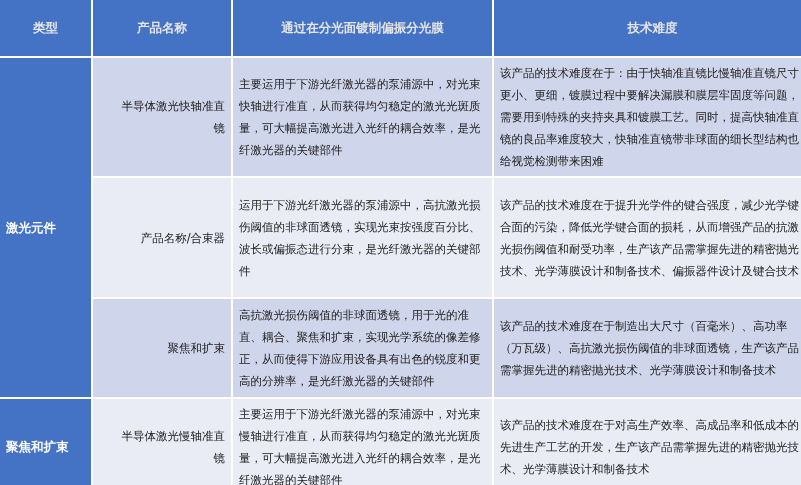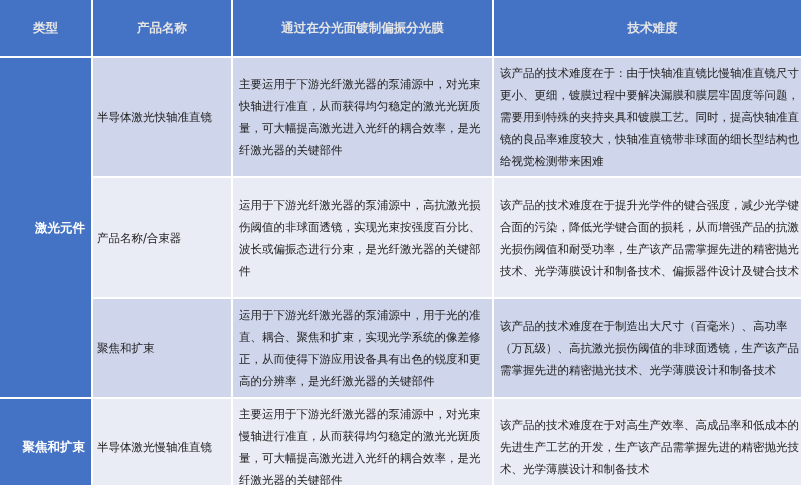--- a/index.html
+++ b/index.html
@@ -29,26 +29,26 @@
     color: #222222;
     line-height: 22px;
     vertical-align: middle;
     padding: 0 6px;
     word-break: break-all;
   }
   td.type {
     background: #4472c4;
     color: #ffffff;
     font-weight: bold;
-    text-align: right;
+    text-align: left;
     font-size: 12.5px;
   }
   tr.dark td:not(.type) { background: #cfd5ea; }
   tr.light td:not(.type) { background: #e9ebf5; }
-  td.product { padding-left: 4px; }
+  td.product { padding-left: 20px; text-align: right; }
 </style>
 </head>
 <body>
 
 <table>
   <colgroup>
     <col style="width:91px">
     <col style="width:138px">
     <col style="width:259px">
     <col style="width:317px">
@@ -68,21 +68,21 @@
       <td>主要运用于下游光纤激光器的泵浦源中，对光束快轴进行准直，从而获得均匀稳定的激光光斑质量，可大幅提高激光进入光纤的耦合效率，是光纤激光器的关键部件</td>
       <td>该产品的技术难度在于：由于快轴准直镜比慢轴准直镜尺寸更小、更细，镀膜过程中要解决漏膜和膜层牢固度等问题，需要用到特殊的夹持夹具和镀膜工艺。同时，提高快轴准直镜的良品率难度较大，快轴准直镜带非球面的细长型结构也给视觉检测带来困难</td>
     </tr>
     <tr class="light" style="height:119px">
       <td class="product">产品名称/合束器</td>
       <td>运用于下游光纤激光器的泵浦源中，高抗激光损伤阈值的非球面透镜，实现光束按强度百分比、波长或偏振态进行分束，是光纤激光器的关键部件</td>
       <td>该产品的技术难度在于提升光学件的键合强度，减少光学键合面的污染，降低光学键合面的损耗，从而增强产品的抗激光损伤阈值和耐受功率，生产该产品需掌握先进的精密抛光技术、光学薄膜设计和制备技术、偏振器件设计及键合技术</td>
     </tr>
     <tr class="dark" style="height:98px">
       <td class="product">聚焦和扩束</td>
-      <td>运用于下游光纤激光器的泵浦源中，用于光的准直、耦合、聚焦和扩束，实现光学系统的像差修正，从而使得下游应用设备具有出色的锐度和更高的分辨率，是光纤激光器的关键部件</td>
+      <td>高抗激光损伤阈值的非球面透镜，用于光的准直、耦合、聚焦和扩束，实现光学系统的像差修正，从而使得下游应用设备具有出色的锐度和更高的分辨率，是光纤激光器的关键部件</td>
       <td>该产品的技术难度在于制造出大尺寸（百毫米）、高功率（万瓦级）、高抗激光损伤阈值的非球面透镜，生产该产品需掌握先进的精密抛光技术、光学薄膜设计和制备技术</td>
     </tr>
     <tr class="light" style="height:96px">
       <td class="type">聚焦和扩束</td>
       <td class="product">半导体激光慢轴准直镜</td>
       <td>主要运用于下游光纤激光器的泵浦源中，对光束慢轴进行准直，从而获得均匀稳定的激光光斑质量，可大幅提高激光进入光纤的耦合效率，是光纤激光器的关键部件</td>
       <td>该产品的技术难度在于对高生产效率、高成品率和低成本的先进生产工艺的开发，生产该产品需掌握先进的精密抛光技术、光学薄膜设计和制备技术</td>
     </tr>
   </tbody>
 </table>

